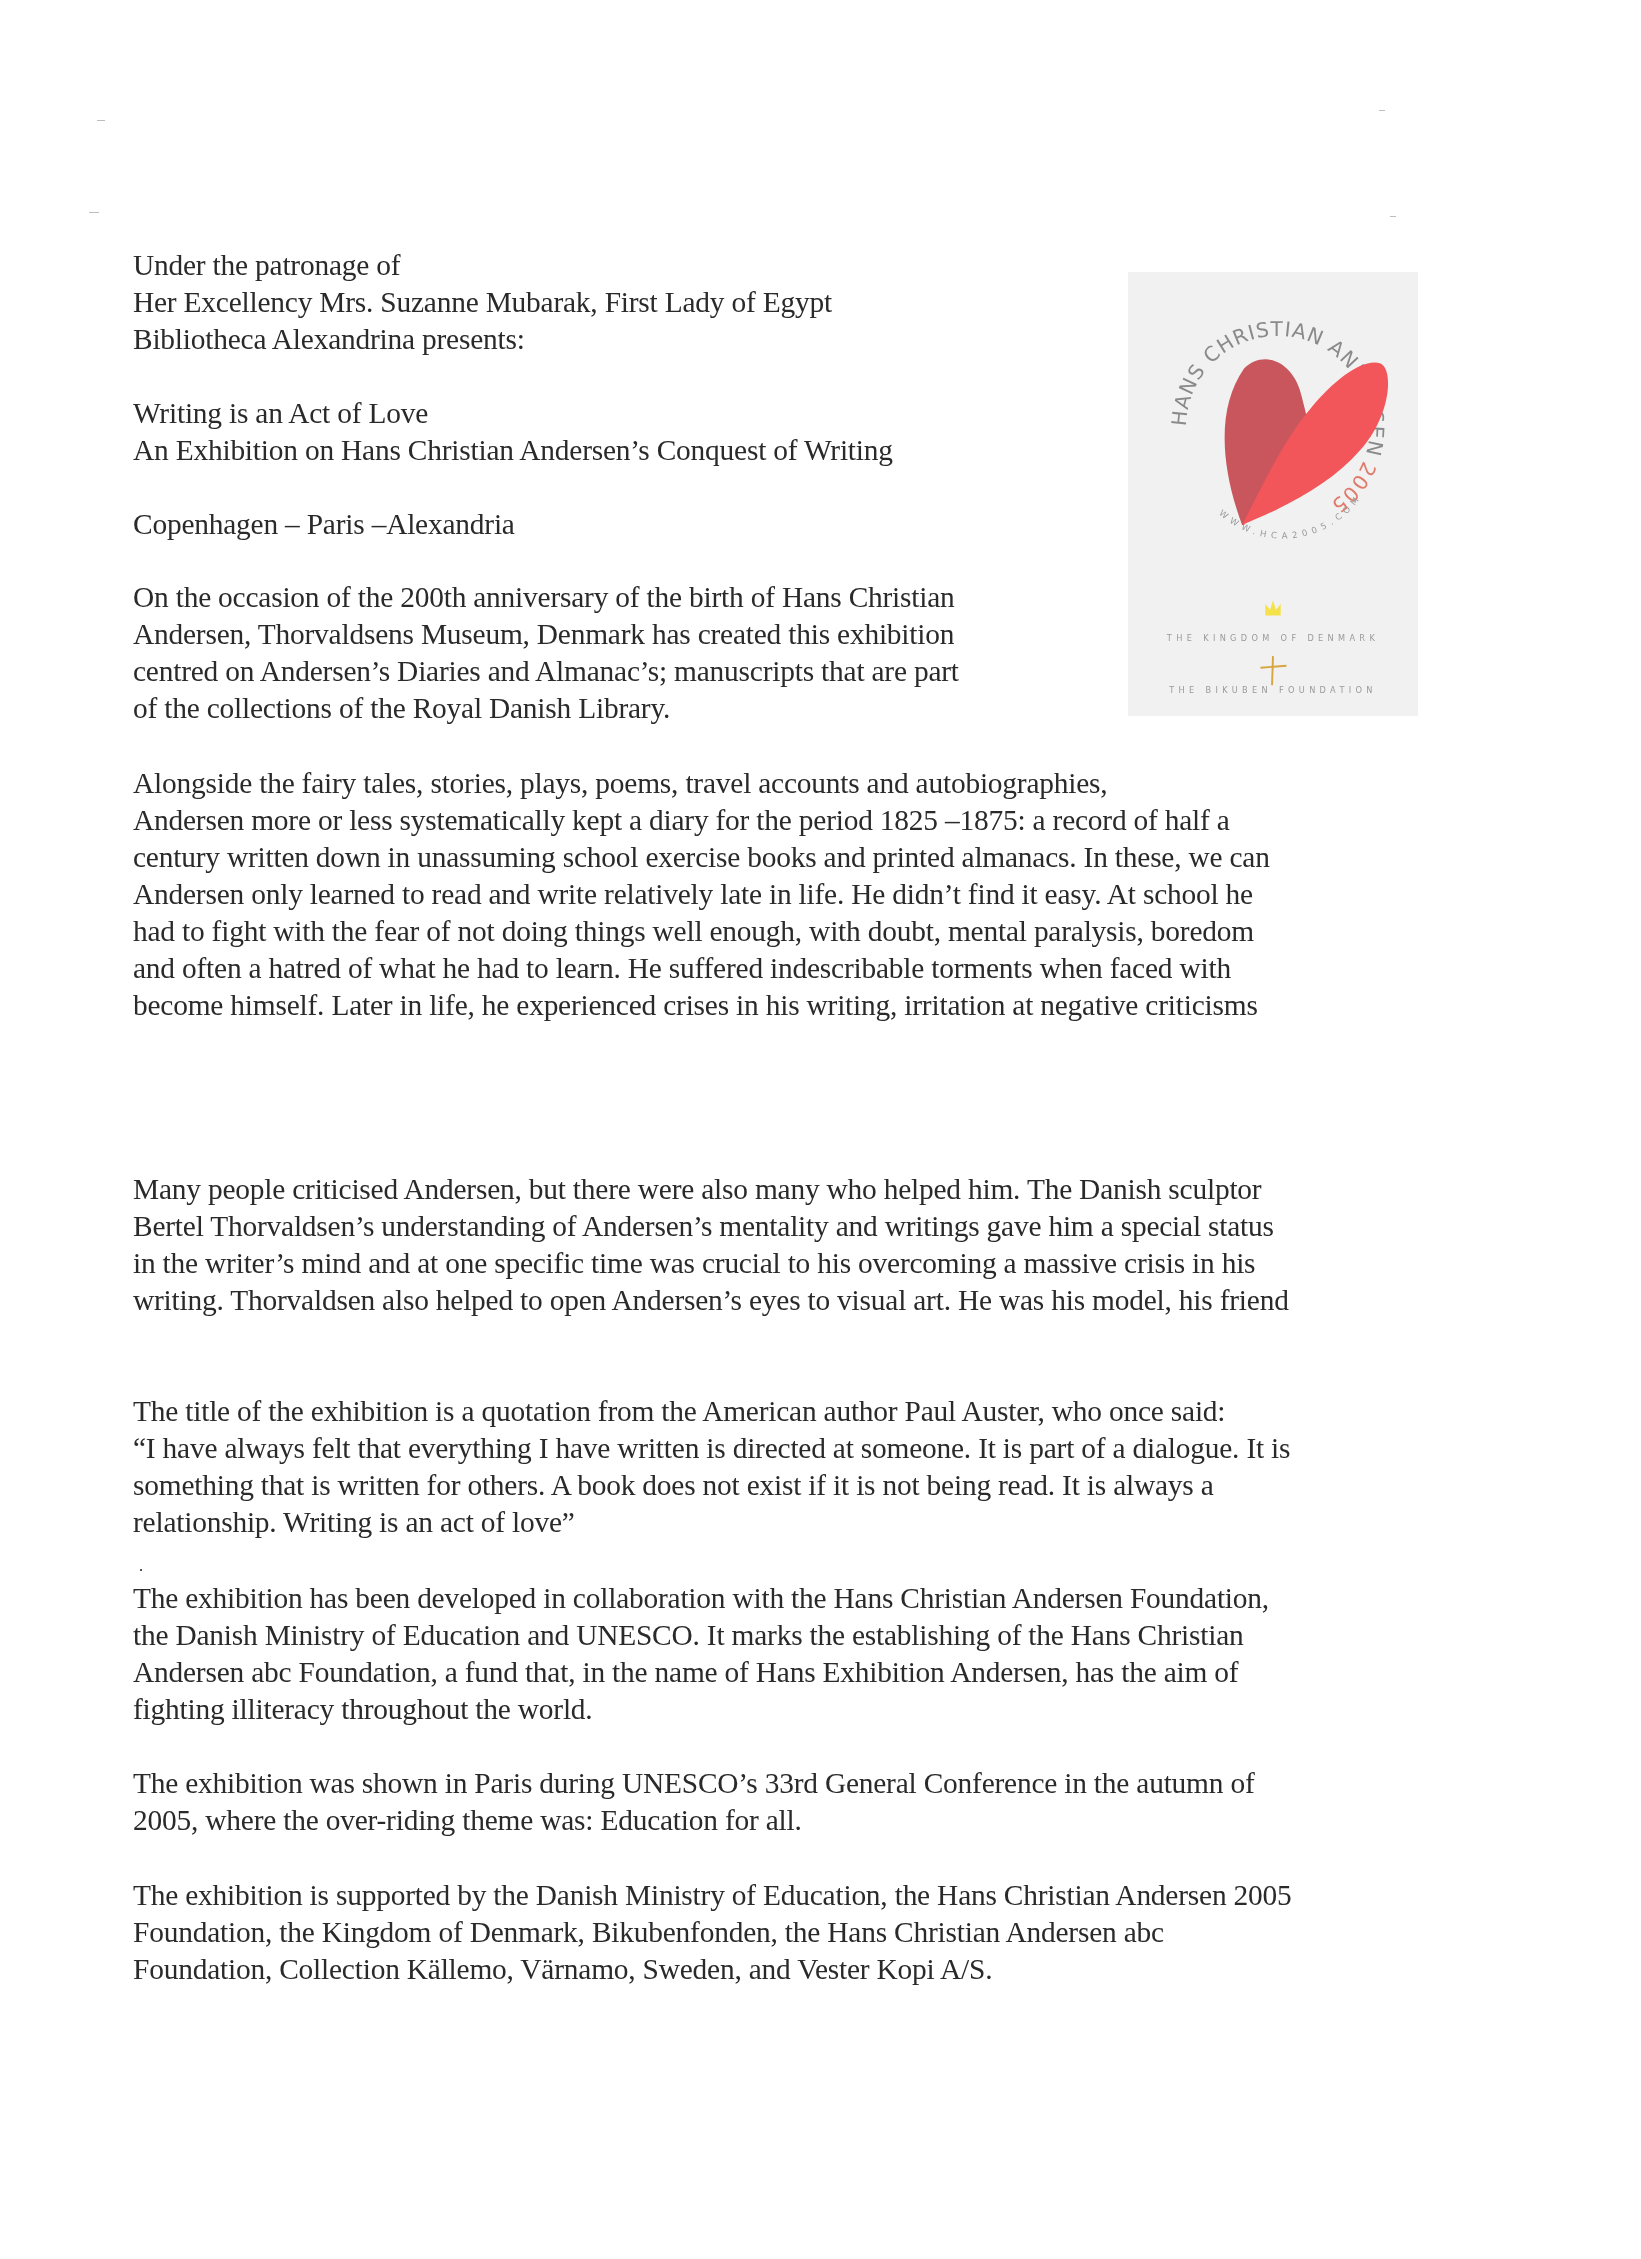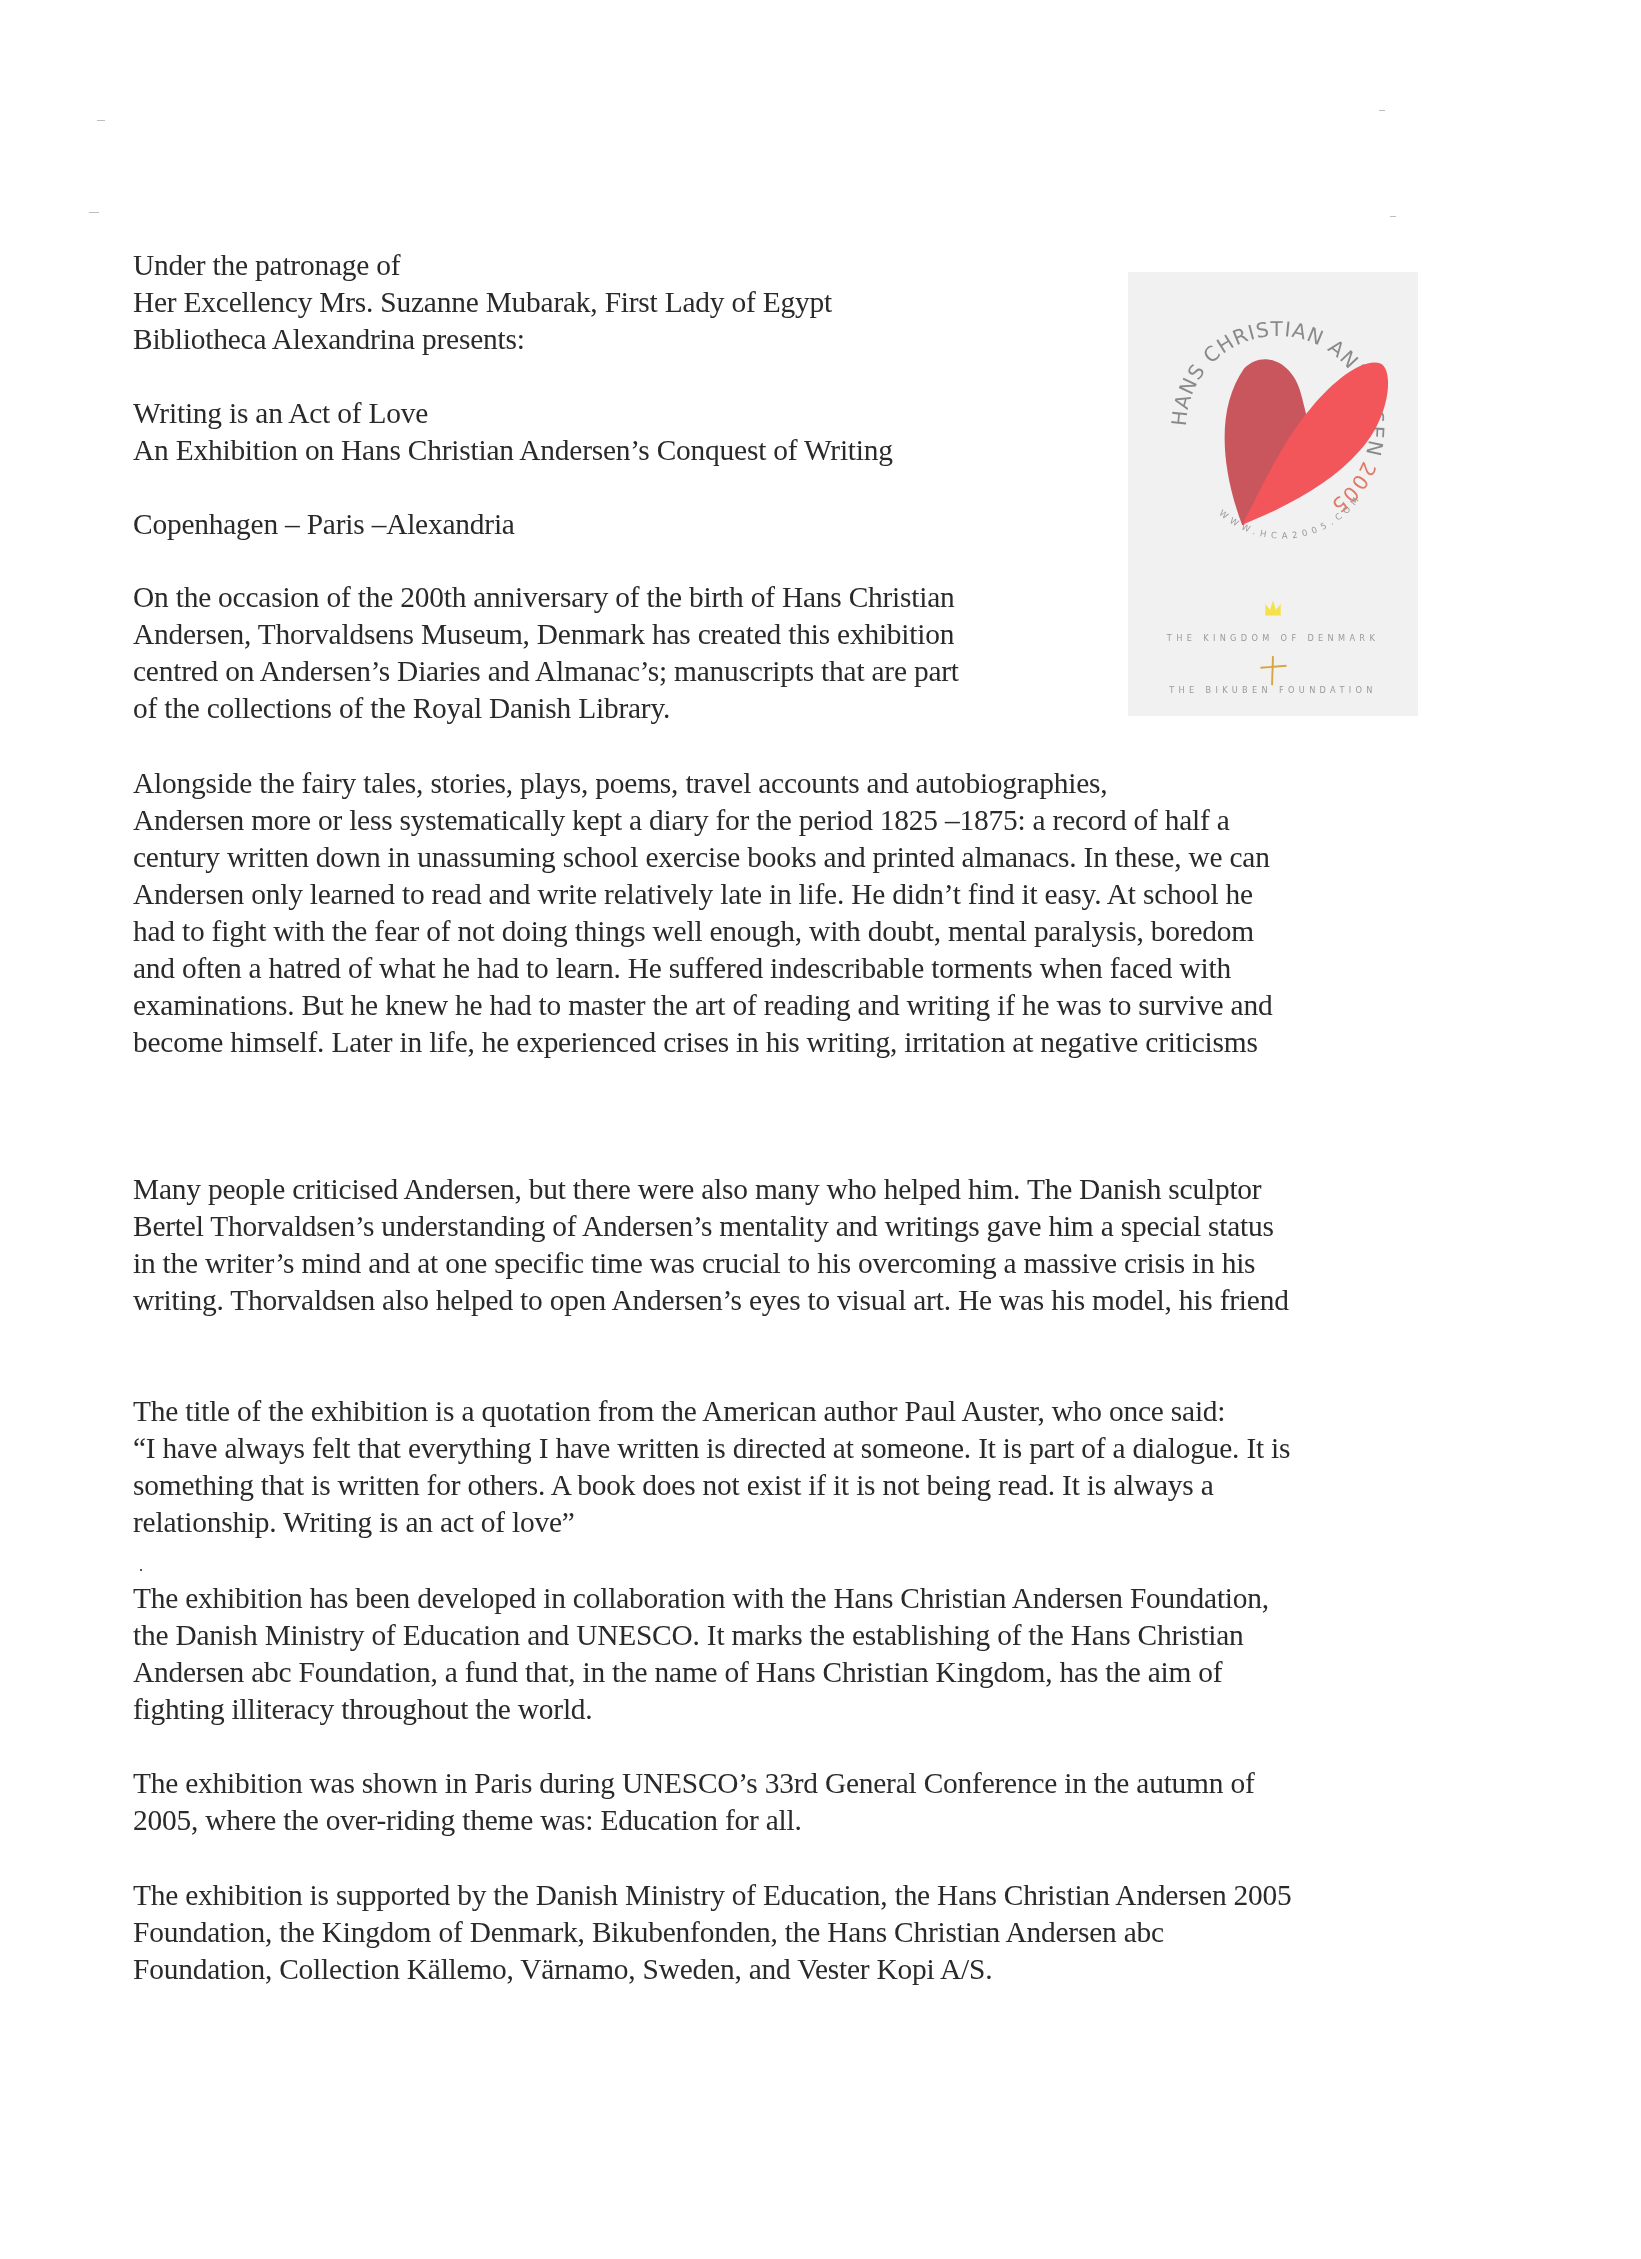--- a/index.html
+++ b/index.html
@@ -76,21 +76,20 @@
     <span class="line">of the collections of the Royal Danish Library.</span>
   </div>
 
   <div class="text-block" style="top:759px;">
     <span class="line">Alongside the fairy tales, stories, plays, poems, travel accounts and autobiographies,</span>
     <span class="line">Andersen more or less systematically kept a diary for the period 1825 –1875: a record of half a</span>
     <span class="line">century written down in unassuming school exercise books and printed almanacs. In these, we can</span>
     <span class="line">Andersen only learned to read and write relatively late in life. He didn’t find it easy. At school he</span>
     <span class="line">had to fight with the fear of not doing things well enough, with doubt, mental paralysis, boredom</span>
     <span class="line">and often a hatred of what he had to learn. He suffered indescribable torments when faced with</span>
-    <span class="line">examinations. But he knew he had to master the art of reading and writing if he was to survive and</span>
     <span class="line">become himself. Later in life, he experienced crises in his writing, irritation at negative criticisms</span>
   </div>
 
   <div class="text-block" style="top:1165px;">
     <span class="line">Many people criticised Andersen, but there were also many who helped him. The Danish sculptor</span>
     <span class="line">Bertel Thorvaldsen’s understanding of Andersen’s mentality and writings gave him a special status</span>
     <span class="line">in the writer’s mind and at one specific time was crucial to his overcoming a massive crisis in his</span>
     <span class="line">writing. Thorvaldsen also helped to open Andersen’s eyes to visual art. He was his model, his friend</span>
   </div>
 
@@ -99,21 +98,21 @@
     <span class="line">“I have always felt that everything I have written is directed at someone. It is part of a dialogue. It is</span>
     <span class="line">something that is written for others. A book does not exist if it is not being read. It is always a</span>
     <span class="line">relationship. Writing is an act of love”</span>
   </div>
 
   <div style="position:absolute;left:140px;top:1563px;width:1.9px;height:1.9px;background:#555;"></div>
 
   <div class="text-block" style="top:1574px;">
     <span class="line">The exhibition has been developed in collaboration with the Hans Christian Andersen Foundation,</span>
     <span class="line">the Danish Ministry of Education and UNESCO. It marks the establishing of the Hans Christian</span>
-    <span class="line">Andersen abc Foundation, a fund that, in the name of Hans Christian Kingdom, has the aim of</span>
+    <span class="line">Andersen abc Foundation, a fund that, in the name of Hans Exhibition Andersen, has the aim of</span>
     <span class="line">fighting illiteracy throughout the world.</span>
   </div>
 
   <div class="text-block" style="top:1759px;">
     <span class="line">The exhibition was shown in Paris during UNESCO’s 33rd General Conference in the autumn of</span>
     <span class="line">2005, where the over-riding theme was: Education for all.</span>
   </div>
 
   <div class="text-block" style="top:1871px;">
     <span class="line">The exhibition is supported by the Danish Ministry of Education, the Hans Christian Andersen 2005</span>

